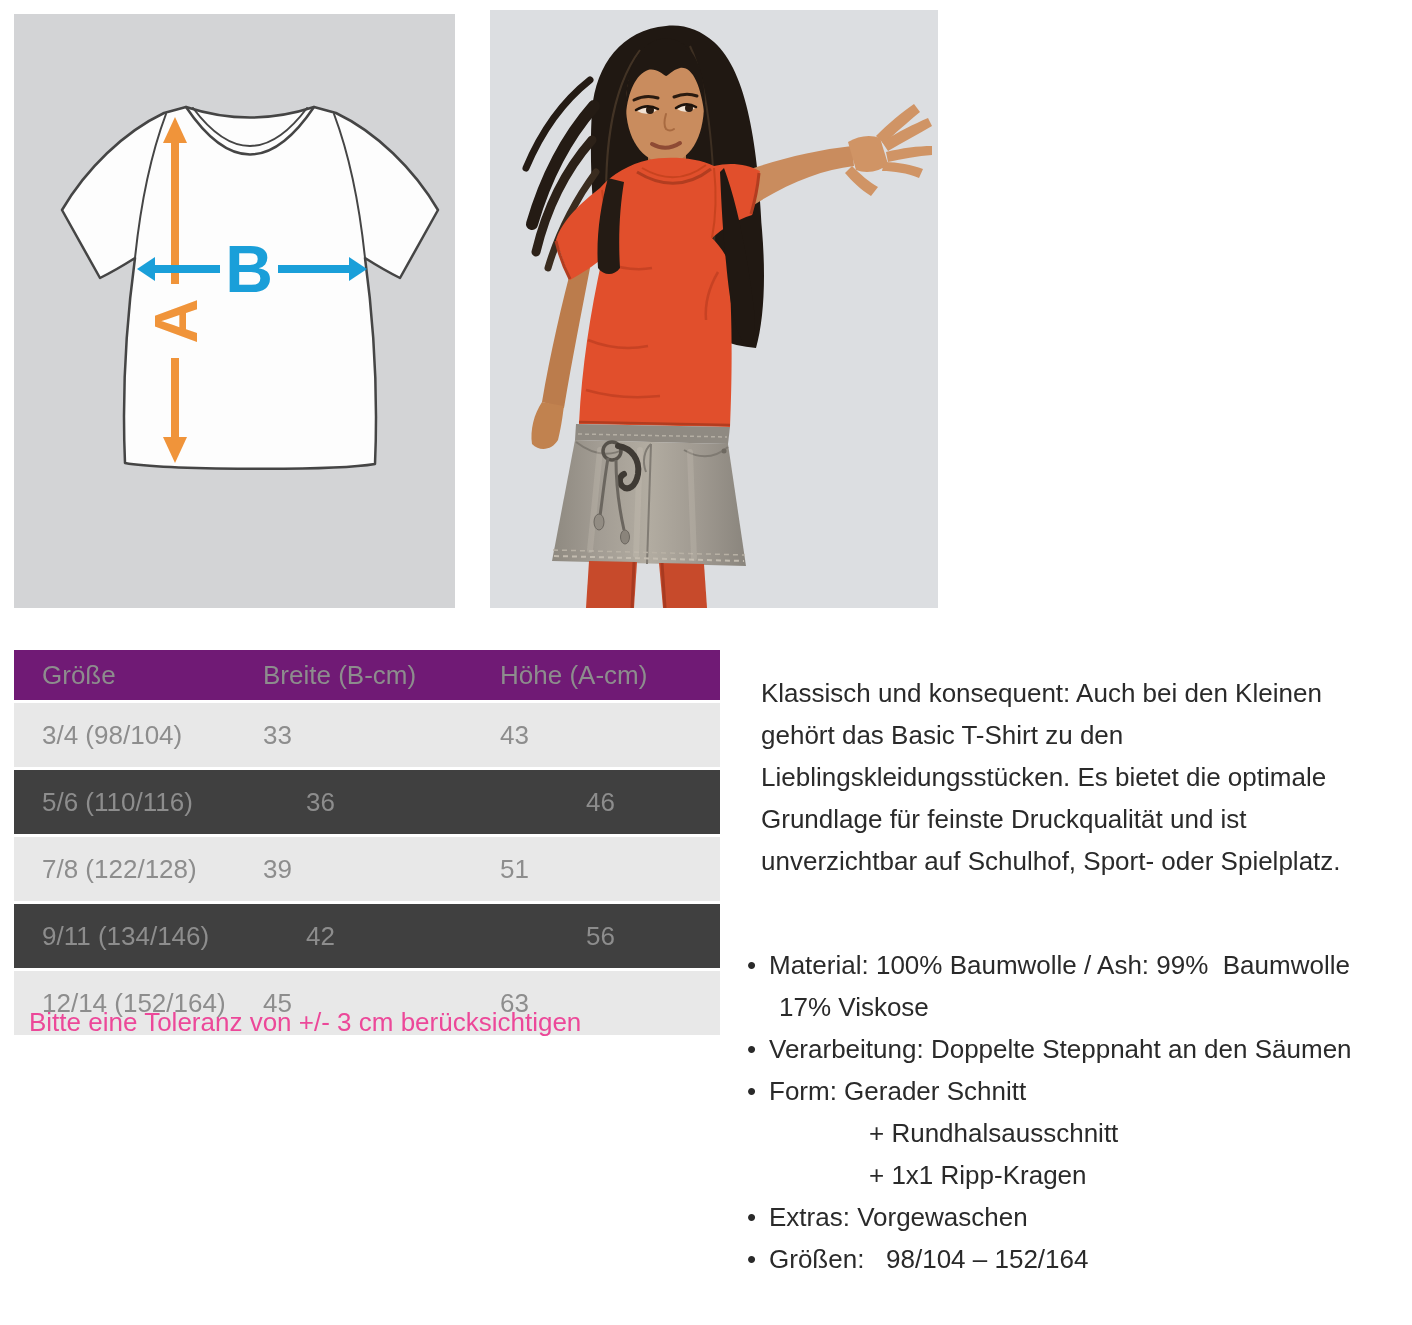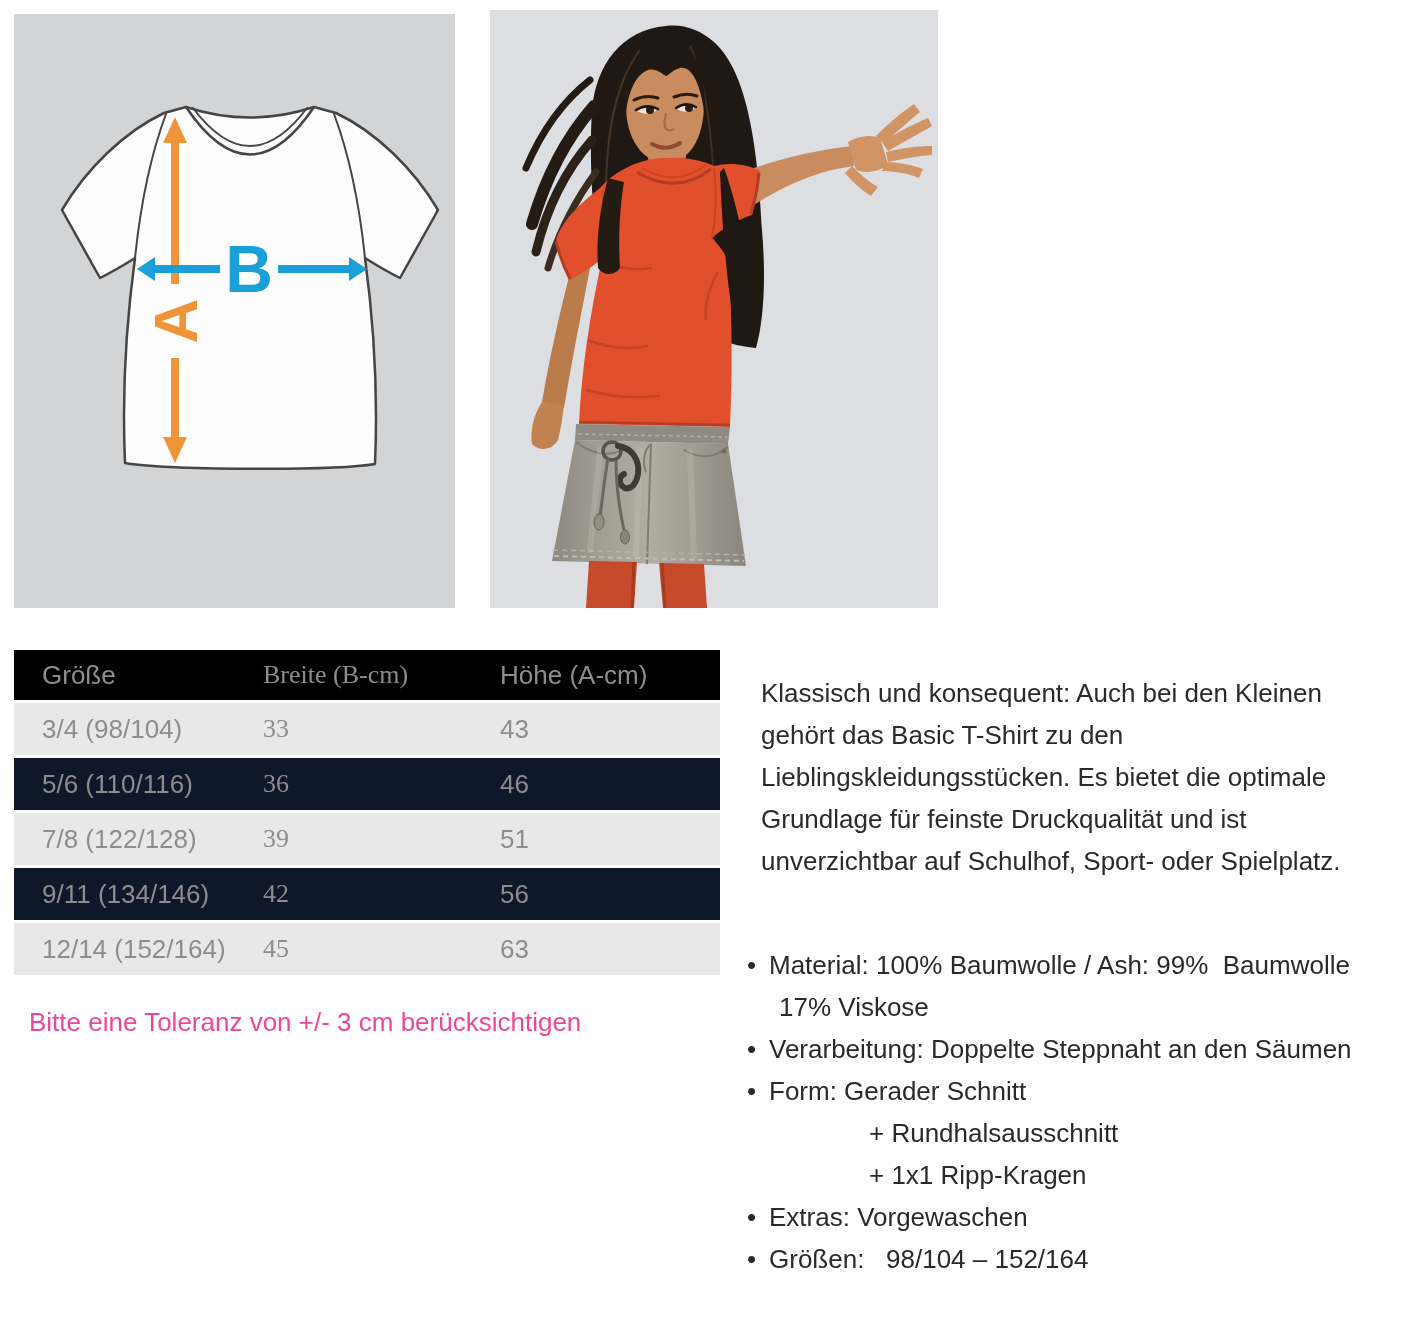--- a/index.html
+++ b/index.html
@@ -9,27 +9,27 @@
   }
   figure{margin:0;}
   svg{display:block;width:100%;height:100%;}
 
   
   .diagram{position:absolute;left:14px;top:14px;width:441px;height:594px;}
   .photo{position:absolute;left:490px;top:10px;width:448px;height:598px;}
 
   
   .size-table{position:absolute;left:14px;top:650px;width:706px;}
-  .t-row{display:flex;align-items:center;height:52px;margin-bottom:3px;
+  .t-row{display:flex;align-items:center;height:64px;margin-bottom:3px;
          font-size:26px;color:#8d8d8d;}
-  .t-head{height:50px;background:#000000;}
+  .t-head{height:50px;background:#701a75;}
   .shade-a{background:#e8e8e8;}
-  .shade-b{background:#0f172a;}
+  .shade-b{background:#404040;gap:43px;}
   .c1{width:221px;padding-left:28px;}
-  .c2{width:237px;font-family:Liberation Serif, serif;}
+  .c2{width:237px;}
   .c3{flex:1;}
 
   .tolerance{position:absolute;left:14px;top:992px;margin:15px;
              font-size:26px;color:#ec4899;}
 
   
   .description{position:absolute;left:745px;top:656px;width:662px;color:#2a2a2a;}
   .desc-par{margin:16px;font-size:26px;line-height:42px;}
   .specs{list-style:none;margin:62px 0 0 0;padding:0;font-size:26px;line-height:42px;}
   .specs li{position:relative;padding-left:24px;}

